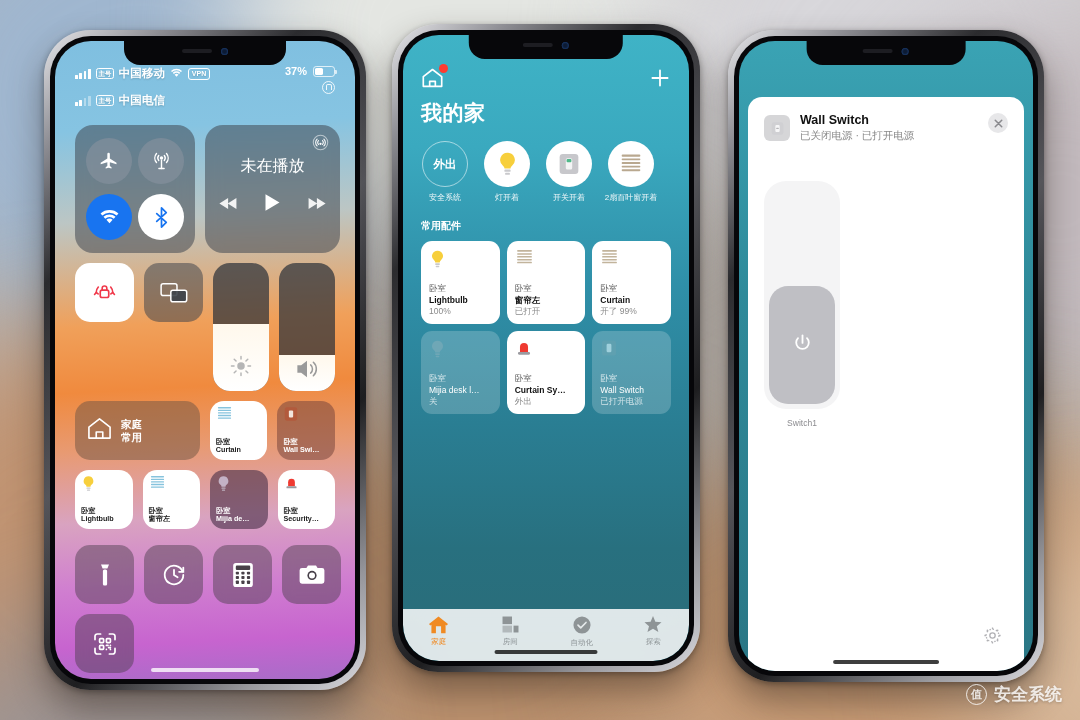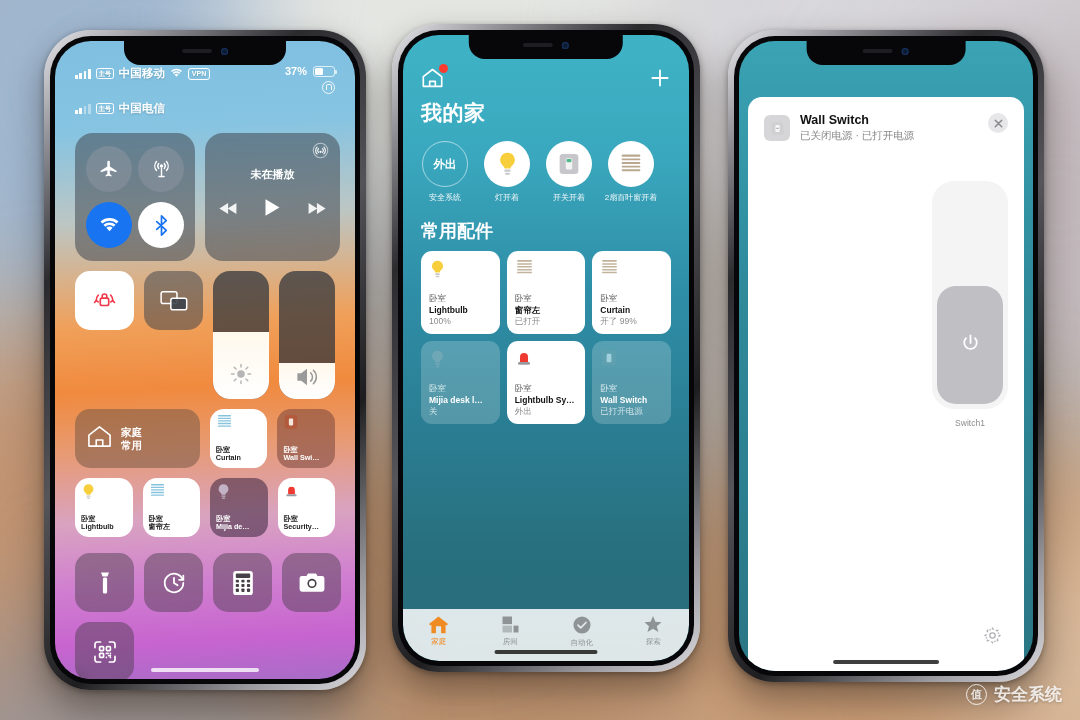--- a/index.html
+++ b/index.html
@@ -90,21 +90,21 @@
   .row { display:flex; gap:10px; }
   .toggles4 { width:128px; height:128px; padding:11px; display:grid;
     grid-template-columns:1fr 1fr; grid-template-rows:1fr 1fr; gap:6px; place-items:center; }
   .tcircle { width:46px;height:46px;border-radius:50%; background:rgba(135,145,158,.62);
     display:flex;align-items:center;justify-content:center; color:#fff; }
   .tcircle.blue { background:#1874f0; }
   .tcircle.white { background:#fff; color:#1874f0; }
   .media { flex:1; height:128px; padding:11px 14px; position:relative;
     display:flex; flex-direction:column; align-items:center; justify-content:center; }
   .media .airplay { position:absolute; top:9px; right:11px; color:rgba(255,255,255,.85); }
-  .media .np { color:#fff; font-size:11px; font-weight:700; margin-top:-6px;text-align:center; }
+  .media .np { color:#fff; font-size:16px; font-weight:400; margin-top:-6px;text-align:center; }
   .media .ctrls { display:flex; gap:26px; align-items:center; margin-top:16px;
     color:rgba(255,255,255,.92); }
 
   .row2 { display:flex; gap:10px; margin-top:10px; }
   .leftcol { width:128px; display:flex; flex-direction:column; gap:10px; }
   .smallrow { display:flex; gap:10px; }
   .sq { width:59px;height:59px;border-radius:15px; display:flex;align-items:center;justify-content:center; }
   .sq.rot { background:#fff; }
   .sq.mir { background: rgba(60,66,74,.52); color:#fff; }
   .focus { height:59px; border-radius:15px; background: rgba(60,66,74,.52);
@@ -142,29 +142,29 @@
   .ha-badge .dot { position:absolute; top:-3px; right:-4px; width:9px;height:9px;border-radius:50%;
     background:#ff3b30; border:1.4px solid rgba(63,179,198,.0); }
   .ha-title { font-size:21px; font-weight:700; margin-top:6px; letter-spacing:.5px; }
   .statusrow { display:flex; gap:14px; margin-top:14px; }
   .stat { display:flex; flex-direction:column; align-items:center; gap:5px; width:48px; }
   .stat .bub { width:46px;height:46px;border-radius:50%; background:#fff;
     display:flex;align-items:center;justify-content:center; }
   .stat .bub.hollow { background:transparent; border:1.3px solid rgba(255,255,255,.55);
     color:#fff; font-size:11.5px; font-weight:700; }
   .stat .cap { font-size:8px; color:rgba(255,255,255,.92); white-space:nowrap; }
-  .sec-title { font-size:18px; font-weight:700; margin-top:16px; margin-bottom:8px; }
+  .sec-title { font-size:10px; font-weight:700; margin-top:16px; margin-bottom:8px; }
   .cards { display:grid; grid-template-columns:repeat(3,1fr); gap:7px; }
   .card { border-radius:11px; height:83px; padding:8px 8px 7px 8px;
     display:flex; flex-direction:column; justify-content:space-between; }
   .card.act { background:#fff; }
   .card.inact { background: rgba(255,255,255,.2); }
   .card .ctxt { font-size:8.5px; line-height:1.32; }
   .card.act .r1 { color:#555; } .card.act .r2 { color:#111; font-weight:700; } .card.act .r3 { color:#8a8a8a; }
-  .card.inact .r1 { color:rgba(255,255,255,.8);} .card.inact .r2 { color:#fff; font-weight:700;}
+  .card.inact .r1 { color:rgba(255,255,255,.8);} .card.inact .r2 { color:#fff; font-weight:400;}
   .card.inact .r3 { color:rgba(255,255,255,.72);}
   .ha-spacer { flex:1; }
   .tabbar { position:absolute; left:0; right:0; bottom:0; height:52px;
     background: rgba(236,240,241,.93); backdrop-filter: blur(12px);
     display:flex; align-items:flex-start; padding-top:6px; z-index:30; }
   .tab { flex:1; display:flex; flex-direction:column; align-items:center; gap:3px; }
   .tab .tl { font-size:7.5px; color:#8e9496; }
   .tab.sel .tl { color:#f08a22; }
 
   
@@ -173,21 +173,21 @@
     background: linear-gradient(180deg,#3aa3b4 0%,#2f8a9a 40%,#2a7685 100%); }
   .sheet { position:absolute; left:9px; right:9px; top:56px; bottom:0;
     background:#fff; border-radius:14px 14px 0 0; z-index:20; padding:16px 16px 0 16px; }
   .sh-head { display:flex; align-items:flex-start; gap:10px; }
   .sh-ico { width:26px;height:26px;border-radius:6px;background:#d6d6d8;
     display:flex;align-items:center;justify-content:center; flex-shrink:0; margin-top:2px; }
   .sh-name { font-size:12.5px; font-weight:700; color:#111; }
   .sh-sub { font-size:10.5px; color:#888; margin-top:2px; }
   .sh-close { margin-left:auto; width:20px;height:20px;border-radius:50%;background:#e7e7e9;
     display:flex;align-items:center;justify-content:center; color:#8a8a8e; font-size:12px; }
-  .switches { display:flex; justify-content:flex-end; gap:72px; margin-top:38px; }
+  .switches { display:flex; justify-content:space-between; gap:72px; margin-top:38px; }
   .swcol { display:flex; flex-direction:column; align-items:center; gap:9px; }
   .swtrack { width:76px; height:228px; border-radius:22px; background:#f4f4f5;
     position:relative; overflow:hidden; }
   .swthumb { position:absolute; left:5px; right:5px; height:118px; border-radius:19px;
     display:flex; align-items:center; justify-content:center; }
   .swthumb.off { bottom:5px; background:#bfbfc4; }
   .swthumb.on  { top:5px;    background:#f6cc46; }
   .swlab { font-size:8.5px; color:#8c8c90; }
   .gear { position:absolute; right:22px; bottom:22px; color:#b0b0b4; z-index:25; }
 
@@ -238,21 +238,21 @@
             <span>中国移动</span>
             <span>
               <svg width="13" height="10" viewBox="0 0 14 11">
                   <path d="M7 9.6 4.9 7.3a3.1 3.1 0 0 1 4.2 0L7 9.6Z" fill="#fff"></path>
                   <path d="M2.9 5.3a6 6 0 0 1 8.2 0l-1.2 1.3a4.3 4.3 0 0 0-5.8 0L2.9 5.3Z" fill="#fff"></path>
                   <path d="M.9 3.2a9 9 0 0 1 12.2 0L11.9 4.5a7.2 7.2 0 0 0-9.8 0L.9 3.2Z" fill="#fff"></path>
                 </svg>
             </span>
             <span class="vpnbadge">VPN</span>
           </div>
-          <div class="sb-row" style="margin-top:18px">
+          <div class="sb-row" style="margin-top:10px">
             <span class="bars weak">
                 <i></i>
                 <i></i>
                 <i></i>
                 <i></i>
               </span>
             <span class="simbadge">主号</span>
             <span>中国电信</span>
           </div>
         </div>
@@ -624,21 +624,21 @@
             </span>
             <span class="ctxt"><span class="r1">卧室</span><br><span class="r2">Mijia desk l…</span><br><span class="r3">关</span></span>
           </div>
           <div class="card act">
             <span>
               <svg width="18" height="19" viewBox="0 0 16 17">
                   <path d="M4.4 11.6V7.2a3.6 3.6 0 0 1 7.2 0v4.4H4.4Z" fill="#ef3a31"></path>
                   <rect x="2.6" y="11.6" width="10.8" height="2.4" rx="1" fill="#9a9aa0"></rect>
                 </svg>
             </span>
-            <span class="ctxt"><span class="r1">卧室</span><br><span class="r2">Lightbulb Sy…</span><br><span class="r3">外出</span></span>
+            <span class="ctxt"><span class="r1">卧室</span><br><span class="r2">Curtain Sy…</span><br><span class="r3">外出</span></span>
           </div>
           <div class="card inact">
             <span>
               <svg width="18" height="18" viewBox="0 0 18 18">
                   <rect x="2" y="1.5" width="14" height="15" rx="2.6" fill="#5fa0b0"></rect>
                   <rect x="6.6" y="4.8" width="4.8" height="8.4" rx="1.3" fill="#9fd0dc"></rect>
                 </svg>
             </span>
             <span class="ctxt"><span class="r1">卧室</span><br><span class="r2">Wall Switch</span><br><span class="r3">已打开电源</span></span>
           </div>

